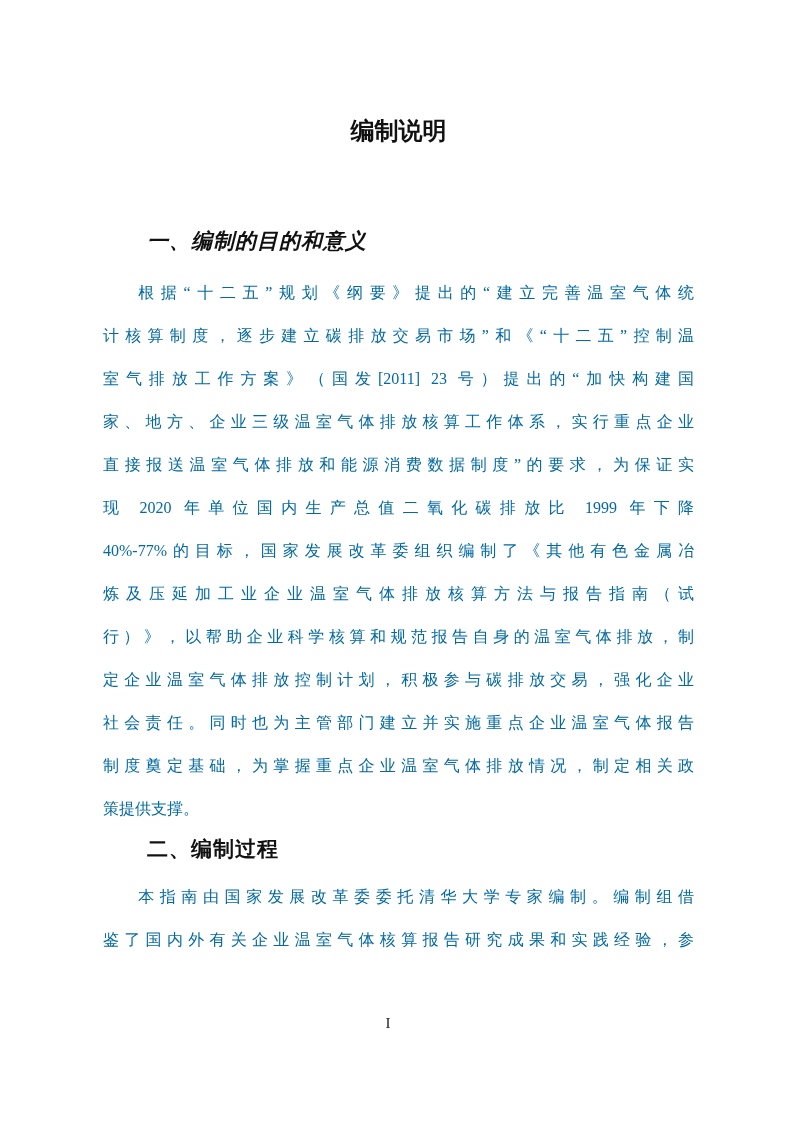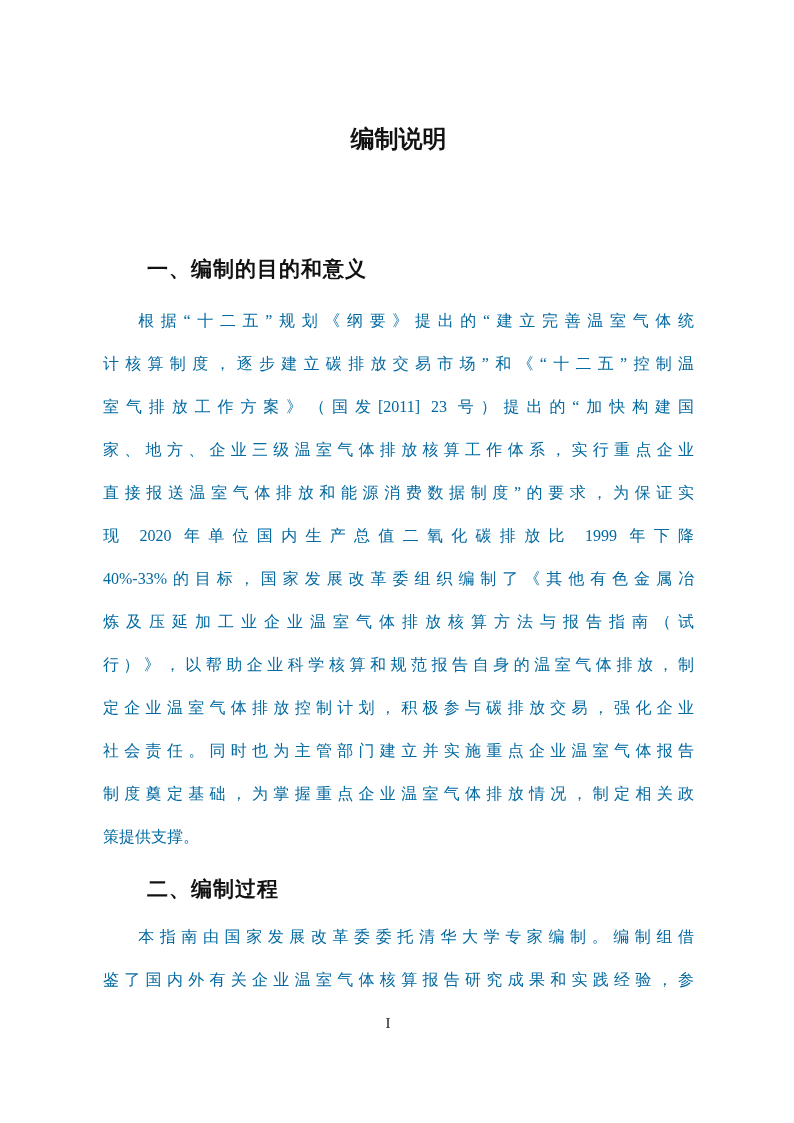--- a/index.html
+++ b/index.html
@@ -13,43 +13,43 @@
     height: 1123px;
     margin: 0 auto;
     background: #ffffff;
     overflow: hidden;
     color: #1a1a1a;
     font-family: "Liberation Serif", "DejaVu Serif", serif;
   }
   .content {
     position: absolute;
     left: 103px;
-    top: 8px;
+    top: 0;
     width: 591px;
     padding-top: 115px;
   }
   .doc-title {
     font-family: "Liberation Sans", "DejaVu Sans", sans-serif;
     font-weight: bold;
     font-size: 24px;
     line-height: 32px;
     text-align: center;
     color: #111111;
   }
   .heading {
     font-family: "Liberation Sans", "DejaVu Sans", sans-serif;
     font-weight: bold;
     font-size: 21px;
     line-height: 28px;
     padding-left: 44px;
     color: #111111;
     letter-spacing: 1px;
   }
-  .heading-1 { margin-top: 100px; }
-  .heading-2 { margin-top: 17px; }
+  .heading-1 { margin-top: 80px; font-style: italic; }
+  .heading-2 { margin-top: 5px; }
   .para {
     font-size: 16px;
     color: #0369a1;
   }
   .para-1 { margin-top: 16px; }
   .para-2 { margin-top: 12px; }
   .line {
     height: 43px;
     line-height: 43px;
     text-align: justify;
@@ -84,21 +84,21 @@
 
     <div class="heading heading-1">一、编制的目的和意义</div>
 
     <div class="para para-1">
       <div class="line first-line">根据“十二五”规划《纲要》提出的“建立完善温室气体统</div>
       <div class="line">计核算制度，逐步建立碳排放交易市场”和《“十二五”控制温</div>
       <div class="line">室气排放工作方案》（国发[2011] 23 号）提出的“加快构建国</div>
       <div class="line">家、地方、企业三级温室气体排放核算工作体系，实行重点企业</div>
       <div class="line">直接报送温室气体排放和能源消费数据制度”的要求，为保证实</div>
       <div class="line">现 2020 年单位国内生产总值二氧化碳排放比 1999 年下降</div>
-      <div class="line">40%-33%的目标，国家发展改革委组织编制了《其他有色金属冶</div>
+      <div class="line">40%-77%的目标，国家发展改革委组织编制了《其他有色金属冶</div>
       <div class="line">炼及压延加工业企业温室气体排放核算方法与报告指南（试</div>
       <div class="line">行）》，以帮助企业科学核算和规范报告自身的温室气体排放，制</div>
       <div class="line">定企业温室气体排放控制计划，积极参与碳排放交易，强化企业</div>
       <div class="line">社会责任。同时也为主管部门建立并实施重点企业温室气体报告</div>
       <div class="line">制度奠定基础，为掌握重点企业温室气体排放情况，制定相关政</div>
       <div class="line last-line">策提供支撑。</div>
     </div>
 
     <div class="heading heading-2">二、编制过程</div>
 

